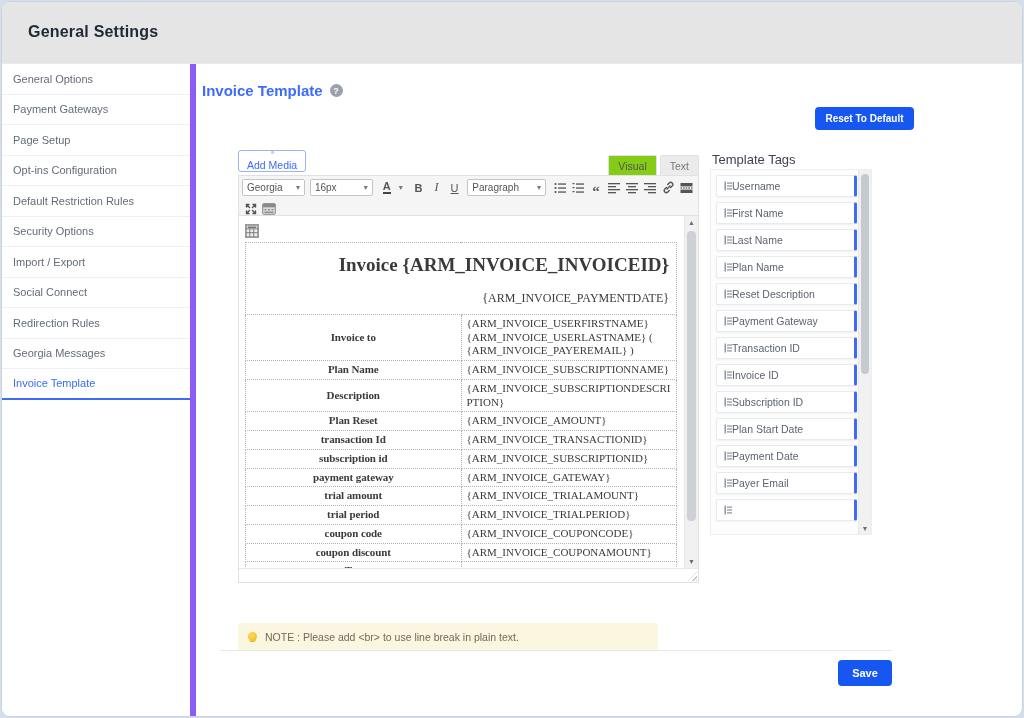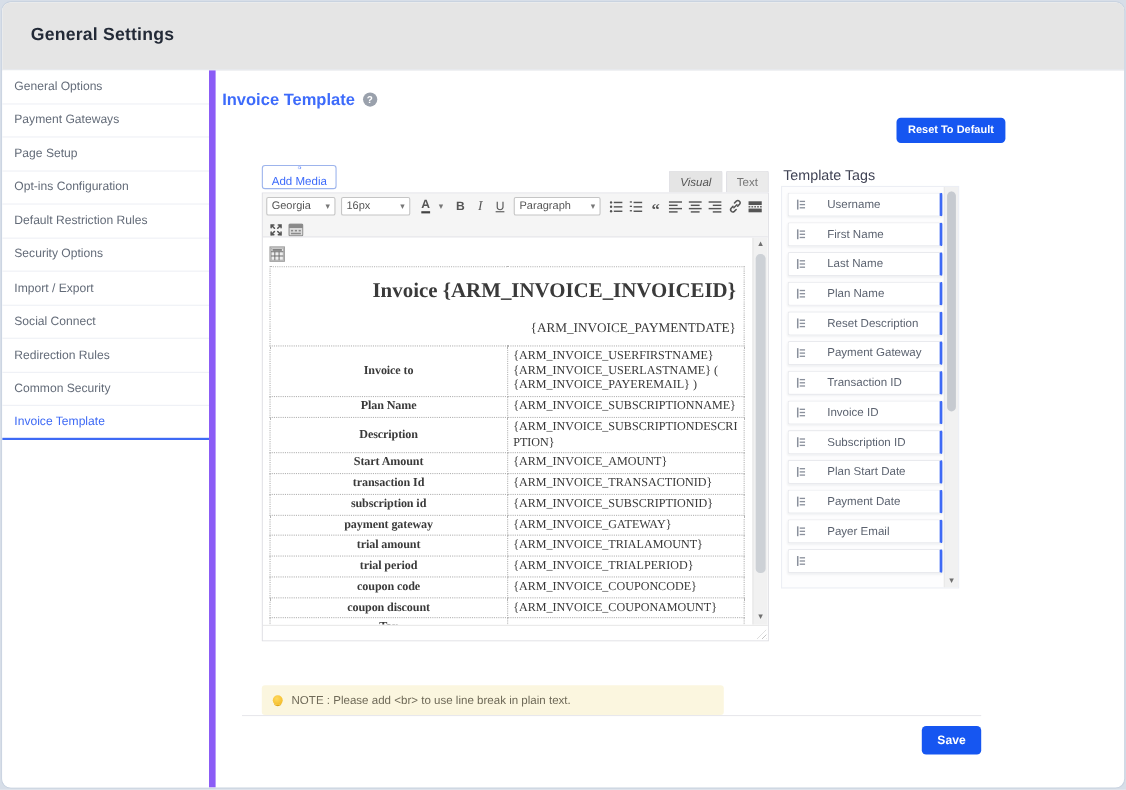--- a/index.html
+++ b/index.html
@@ -26,21 +26,21 @@
   .help-ic { width:13px; height:13px; border-radius:50%; background:#9aa1ac; color:#fff; font-size:9px; font-weight:700; display:flex; align-items:center; justify-content:center; }
   .btn { background:#1656f1; color:#fff; border:none; border-radius:4px; display:flex; align-items:center; justify-content:center; cursor:pointer; font-family:"Liberation Sans",sans-serif; }
   .reset-btn { position:absolute; left:813px; top:105px; width:99px; height:23px; font-size:10px; font-weight:700; }
   .save-btn  { position:absolute; left:836px; top:658px; width:54px; height:26px; font-size:11px; font-weight:700; }
   .divider { position:absolute; left:218px; top:648px; width:672px; height:1px; background:#e8e8ec; }
   
   .editor-top { position:absolute; left:236px; top:147px; width:461px; height:26px; }
   .add-media { position:absolute; left:0; top:1px; height:22px; display:flex; align-items:center; gap:5px; padding:0 8px; background:#fff; border:1px solid #9db4ec; border-radius:3px; color:#3d6bfb; font-size:10.5px; cursor:pointer;flex-direction:column; }
   .etabs { position:absolute; right:0; bottom:0; display:flex; gap:3px; }
   .etab { height:20px; padding:0 9px; display:flex; align-items:center; font-size:10.5px; border:1px solid #e0e0e5; border-bottom:none; border-radius:2px 2px 0 0; cursor:pointer; }
-  .etab.on  { background:#e5e5e5; color:#555;font-style:italic; }
+  .etab.on  { background:#84cc16; color:#555; }
   .etab.off { background:#ebebeb; color:#777; }
   
   .editor-box { position:absolute; left:236px; top:173px; width:461px; height:408px; border:1px solid #e0e0e5; background:#fff; }
   .mce-toolbar { height:40px; background:#f5f5f5; border-bottom:1px solid #e0e0e5; padding:2px 3px 0 3px; }
   .tb-row { display:flex; align-items:center; height:19px; }
   .sel { display:flex; align-items:center; justify-content:space-between; background:#fff; border:1px solid #c5c5c5; border-radius:2px; height:17px; font-size:10px; color:#555; padding:0 4px; margin-right:5px; cursor:pointer; }
   .sel .car { font-size:8px; color:#777; margin-left:4px; }
   .tb-btn { min-width:18px; height:18px; display:flex; align-items:center; justify-content:center; color:#555; cursor:pointer; border-radius:2px; }
   .tb-b { font-weight:700; font-size:11px; }
   .tb-i { font-style:italic; font-family:"Liberation Serif",serif; font-size:12px; }
@@ -63,21 +63,21 @@
   .grip { position:absolute; right:1px; bottom:1px; width:9px; height:9px;
           background:repeating-linear-gradient(135deg,#c3c3c3 0 1px,transparent 1px 3px);
           clip-path:polygon(100% 0,100% 100%,0 100%); }
   
   .note { position:absolute; left:236px; top:589px; width:420px; height:27px; background:#fbf6df; border-radius:3px; display:flex; align-items:center; gap:8px; padding-left:10px; font-size:10.5px; color:#6f6a58;margin-top:32px; }
   .bulb { width:9px; height:9px; border-radius:50%; background:radial-gradient(circle at 40% 35%, #ffd95e, #f0b41c); box-shadow:0 2px 0 -1px #e0a816; }
   
   .tags-heading { position:absolute; left:710px; top:150px; font-size:13px; font-weight:500; color:#3f4254; }
   .tags-box { position:absolute; left:708px; top:167px; width:162px; height:366px; border:1px solid #eceef4; background:#fdfdfe; overflow:hidden; }
   .tags-list { position:absolute; left:5px; top:5px; width:141px; }
-  .tag-item { height:22px; background:#fff; border:1px solid #e9eaee; border-right:3px solid #3e6af5; border-radius:2px; display:flex; align-items:center; gap:20px; padding-left:7px; margin-bottom:5px; font-size:10.5px; color:#5c6370; box-shadow:0 1px 2px rgba(20,30,60,.05); cursor:grab; }
+  .tag-item { height:22px; background:#fff; border:1px solid #e9eaee; border-right:3px solid #3e6af5; border-radius:2px; display:flex; align-items:center; gap:0; padding-left:7px; margin-bottom:5px; font-size:10.5px; color:#5c6370; box-shadow:0 1px 2px rgba(20,30,60,.05); cursor:grab; }
   .tags-scroll { position:absolute; right:0; top:0; bottom:0; width:13px; background:#f1f1f1; border-left:1px solid #e9e9e9; }
   .tags-scroll .thumb { position:absolute; left:2px; top:3px; width:8px; height:200px; background:#c6cad0; border-radius:4px; }
   .tags-scroll .arr { position:absolute; left:0; width:12px; height:12px; display:flex; align-items:center; justify-content:center; font-size:7px; color:#6f6f6f; }
   svg { display:block; }
 </style>
 </head>
 <body>
 
 <div class="card">
 
@@ -117,21 +117,21 @@
 
       <div class="side-item">
         <span>Social Connect</span>
       </div>
 
       <div class="side-item">
         <span>Redirection Rules</span>
       </div>
 
       <div class="side-item">
-        <span>Common Security</span>
+        <span>Georgia Messages</span>
       </div>
 
       <div class="side-item active">
         <span>Invoice Template</span>
       </div>
 
 
   </div>
 
   <div class="page-heading">
@@ -316,21 +316,21 @@
               <td class="lbl">Plan Name</td>
               <td class="val">{ARM_INVOICE_SUBSCRIPTIONNAME}</td>
             </tr>
 
             <tr>
               <td class="lbl">Description</td>
               <td class="val">{ARM_INVOICE_SUBSCRIPTIONDESCRIPTION}</td>
             </tr>
 
             <tr>
-              <td class="lbl">Start Amount</td>
+              <td class="lbl">Plan Reset</td>
               <td class="val">{ARM_INVOICE_AMOUNT}</td>
             </tr>
 
             <tr>
               <td class="lbl">transaction Id</td>
               <td class="val">{ARM_INVOICE_TRANSACTIONID}</td>
             </tr>
 
             <tr>
               <td class="lbl">subscription id</td>

